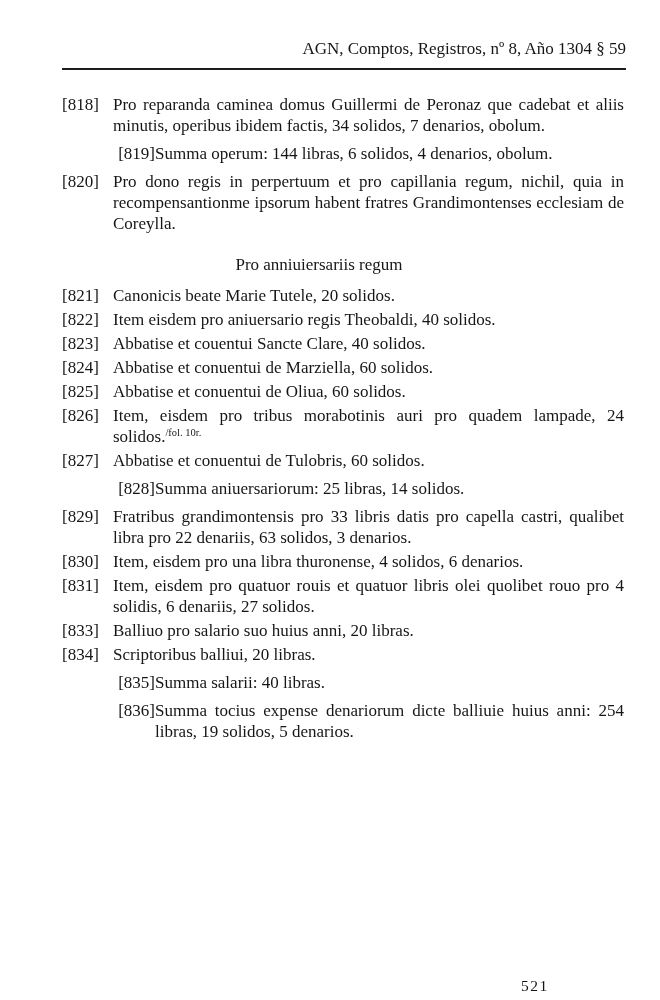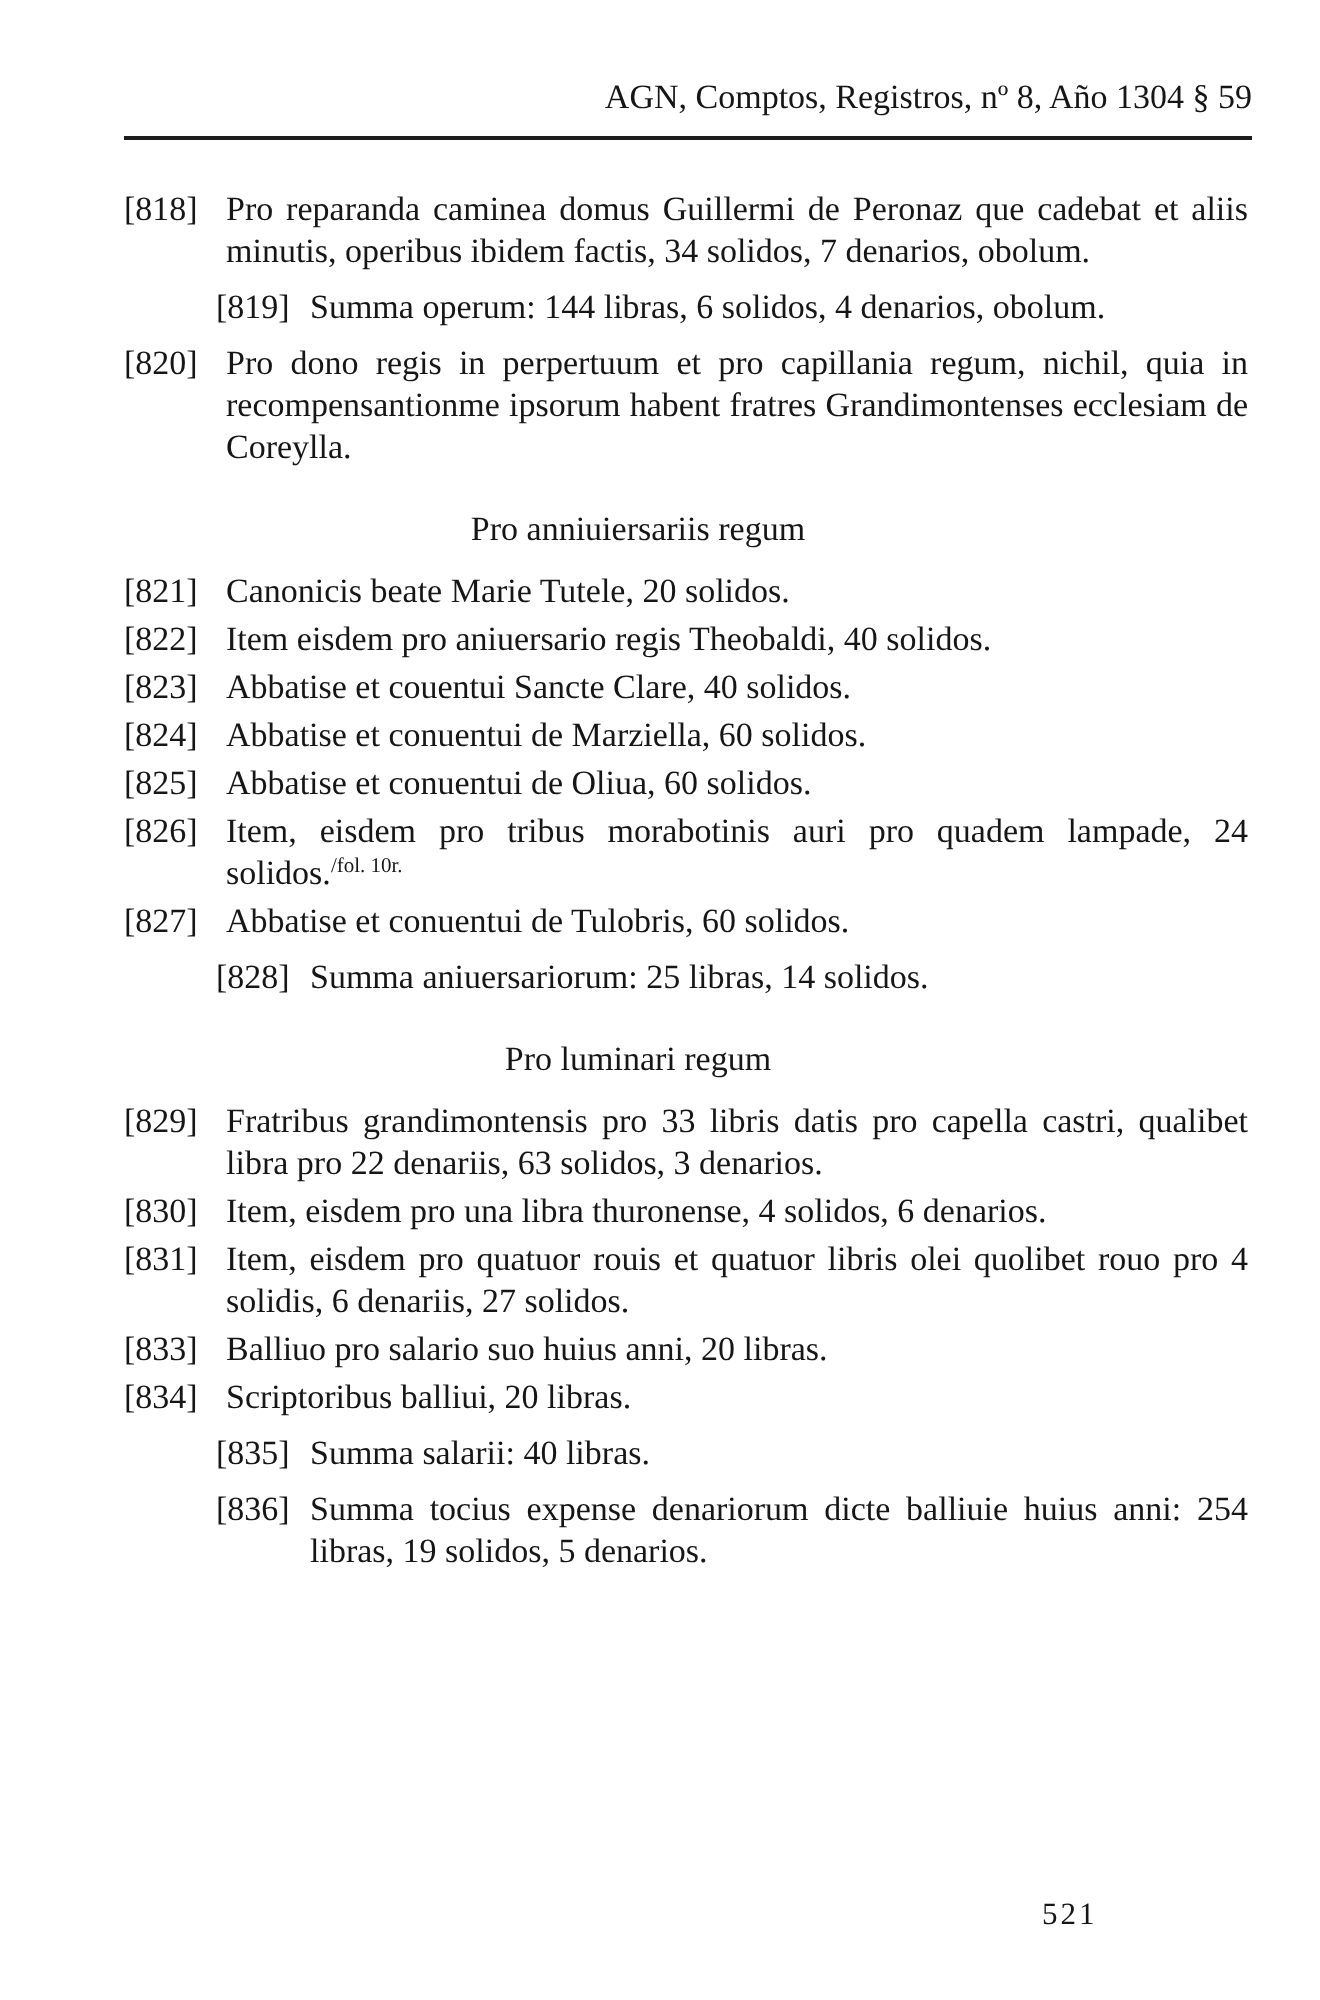--- a/index.html
+++ b/index.html
@@ -42,30 +42,31 @@
   }
   .entry .txt {
     flex: 1;
     text-align: justify;
   }
   .entry.summary {
     margin: 7px 0 7px 46px;
   }
   .entry.summary .num {
     flex: 0 0 47px;
+    text-align: right;
   }
   .fol-note {
     font-size: 10.5px;
     line-height: 0;
     vertical-align: 6px;
     white-space: nowrap;
   }
   .page-number {
     position: absolute;
-    top: 911px;
+    top: 939px;
     left: 521px;
     font-size: 15.5px;
     letter-spacing: 1.5px;
   }
 </style>
 </head>
 <body>
 
 <div class="page">
 
@@ -118,21 +119,20 @@
         <span class="num">[827]</span>
         <div class="txt">Abbatise et conuentui de Tulobris, 60 solidos.</div>
       </div>
       <div class="entry summary">
         <span class="num">[828]</span>
         <div class="txt">Summa aniuersariorum: 25 libras, 14 solidos.</div>
       </div>
     </div>
 
     <div>
-      <div class="sec-heading">Pro luminari regum</div>
       <div class="entry">
         <span class="num">[829]</span>
         <div class="txt">Fratribus grandimontensis pro 33 libris datis pro capella castri, qualibet libra pro 22 denariis, 63 solidos, 3 denarios.</div>
       </div>
       <div class="entry">
         <span class="num">[830]</span>
         <div class="txt">Item, eisdem pro una libra thuronense, 4 solidos, 6 denarios.</div>
       </div>
       <div class="entry">
         <span class="num">[831]</span>

